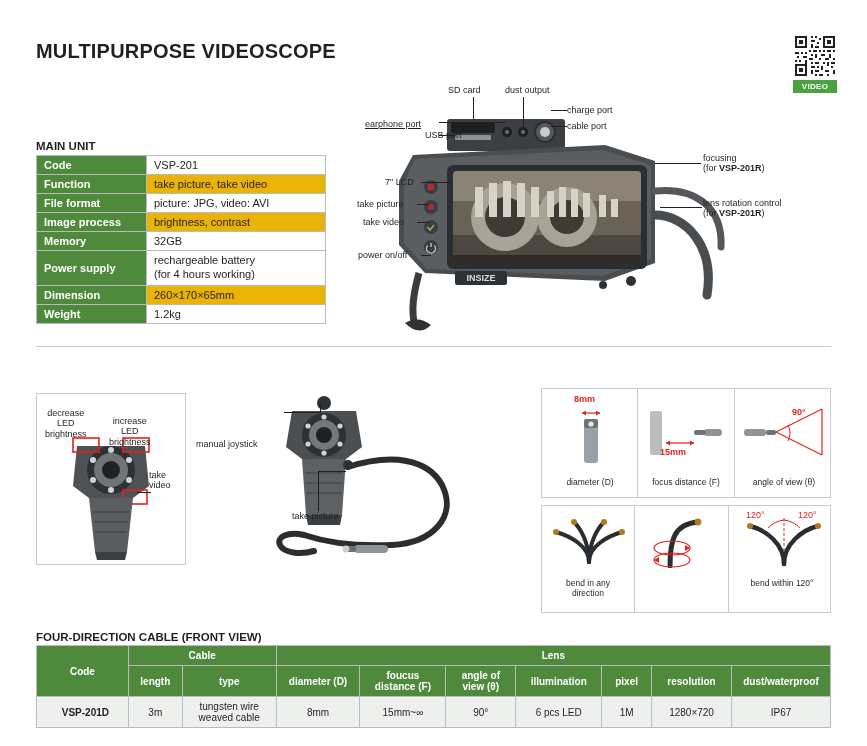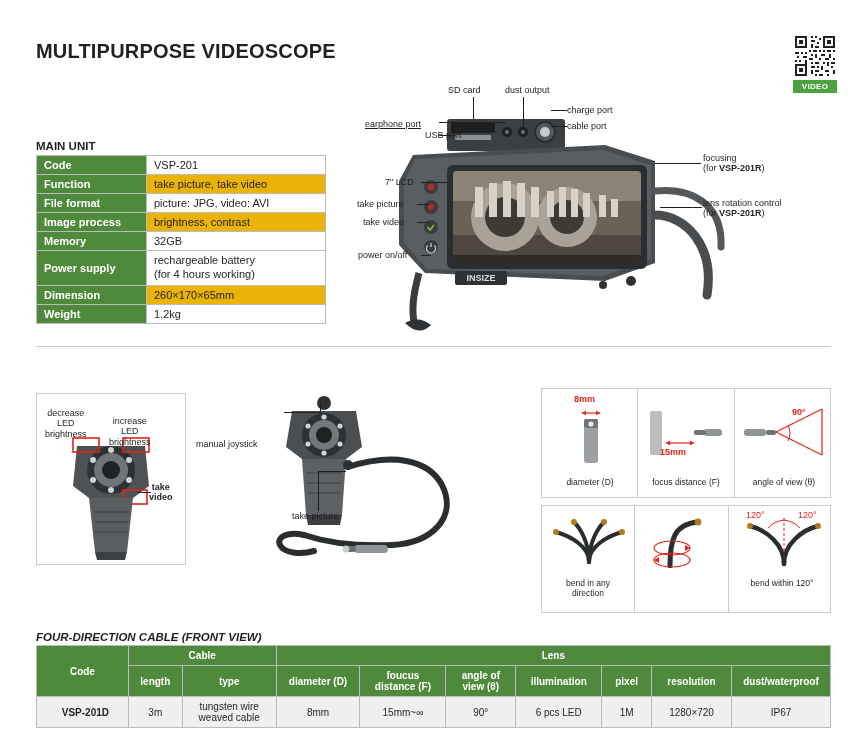--- a/index.html
+++ b/index.html
@@ -72,21 +72,21 @@
   
   .box-tr { left:541px; top:388px; width:290px; height:110px; }
   .box-br { left:541px; top:505px; width:290px; height:108px; }
 
   .cellcap {
     position:absolute; font-size:8.5px; text-align:center; color:#231f20; line-height:1.2;
   }
   .vline { position:absolute; background:#c9cccd; width:1px; }
 
   
-  .bottom-label { position:absolute; left:36px; top:631px; font-size:11.5px; font-weight:bold;font-style:italic; }
+  .bottom-label { position:absolute; left:36px; top:631px; font-size:11.5px; font-weight:bold; }
   table.cable {
     position:absolute; left:36px; top:645px; width:795px;
     border-collapse:collapse; font-size:10px; text-align:center;
   }
   table.cable th, table.cable td { border:1px solid #b9bcbe; padding:4px 2px; }
   table.cable th { background:#4f8a3c; color:#fff; font-weight:bold; font-size:10px; }
   table.cable td { background:#eef0ee; color:#231f20; }
   table.cable td.code { font-weight:bold; background:#eef0ee;padding-left:8px; }
   .sub { font-size:9.5px; }
 
@@ -351,21 +351,21 @@
           <line x1="57" y1="128" x2="91" y2="128"></line>
           <line x1="58" y1="138" x2="90" y2="138"></line>
       </g>
     </svg>
     <div class="cal" style="left:8px; top:14px; text-align:center; white-space:pre-line; line-height:1.15;">decrease
 LED
 brightness</div>
     <div class="cal" style="left:72px; top:14px; text-align:center; white-space:pre-line; line-height:1.15;margin-top:8px;">increase
 LED
 brightness</div>
-    <div class="cal" style="left:112px; top:88px; text-align:center; white-space:pre-line; line-height:1.15;font-weight:bold;">take
+    <div class="cal" style="left:112px; top:76px; text-align:left; white-space:pre-line; line-height:1.15;">take
 video</div>
     <div class="lead" style="left:100px; top:98px; width:14px; height:1px;"></div>
   </div>
 
   <div class="joy-area">
     <svg width="330" height="175" viewBox="0 0 330 175">
 
       <path d="M96 18 L160 18 L166 54 L150 66 L106 66 L90 54 Z" fill="#4b4f52"></path>
       <circle cx="128" cy="42" r="22" fill="#2e3133"></circle>
       <circle cx="128" cy="42" r="15" fill="#73787b"></circle>

